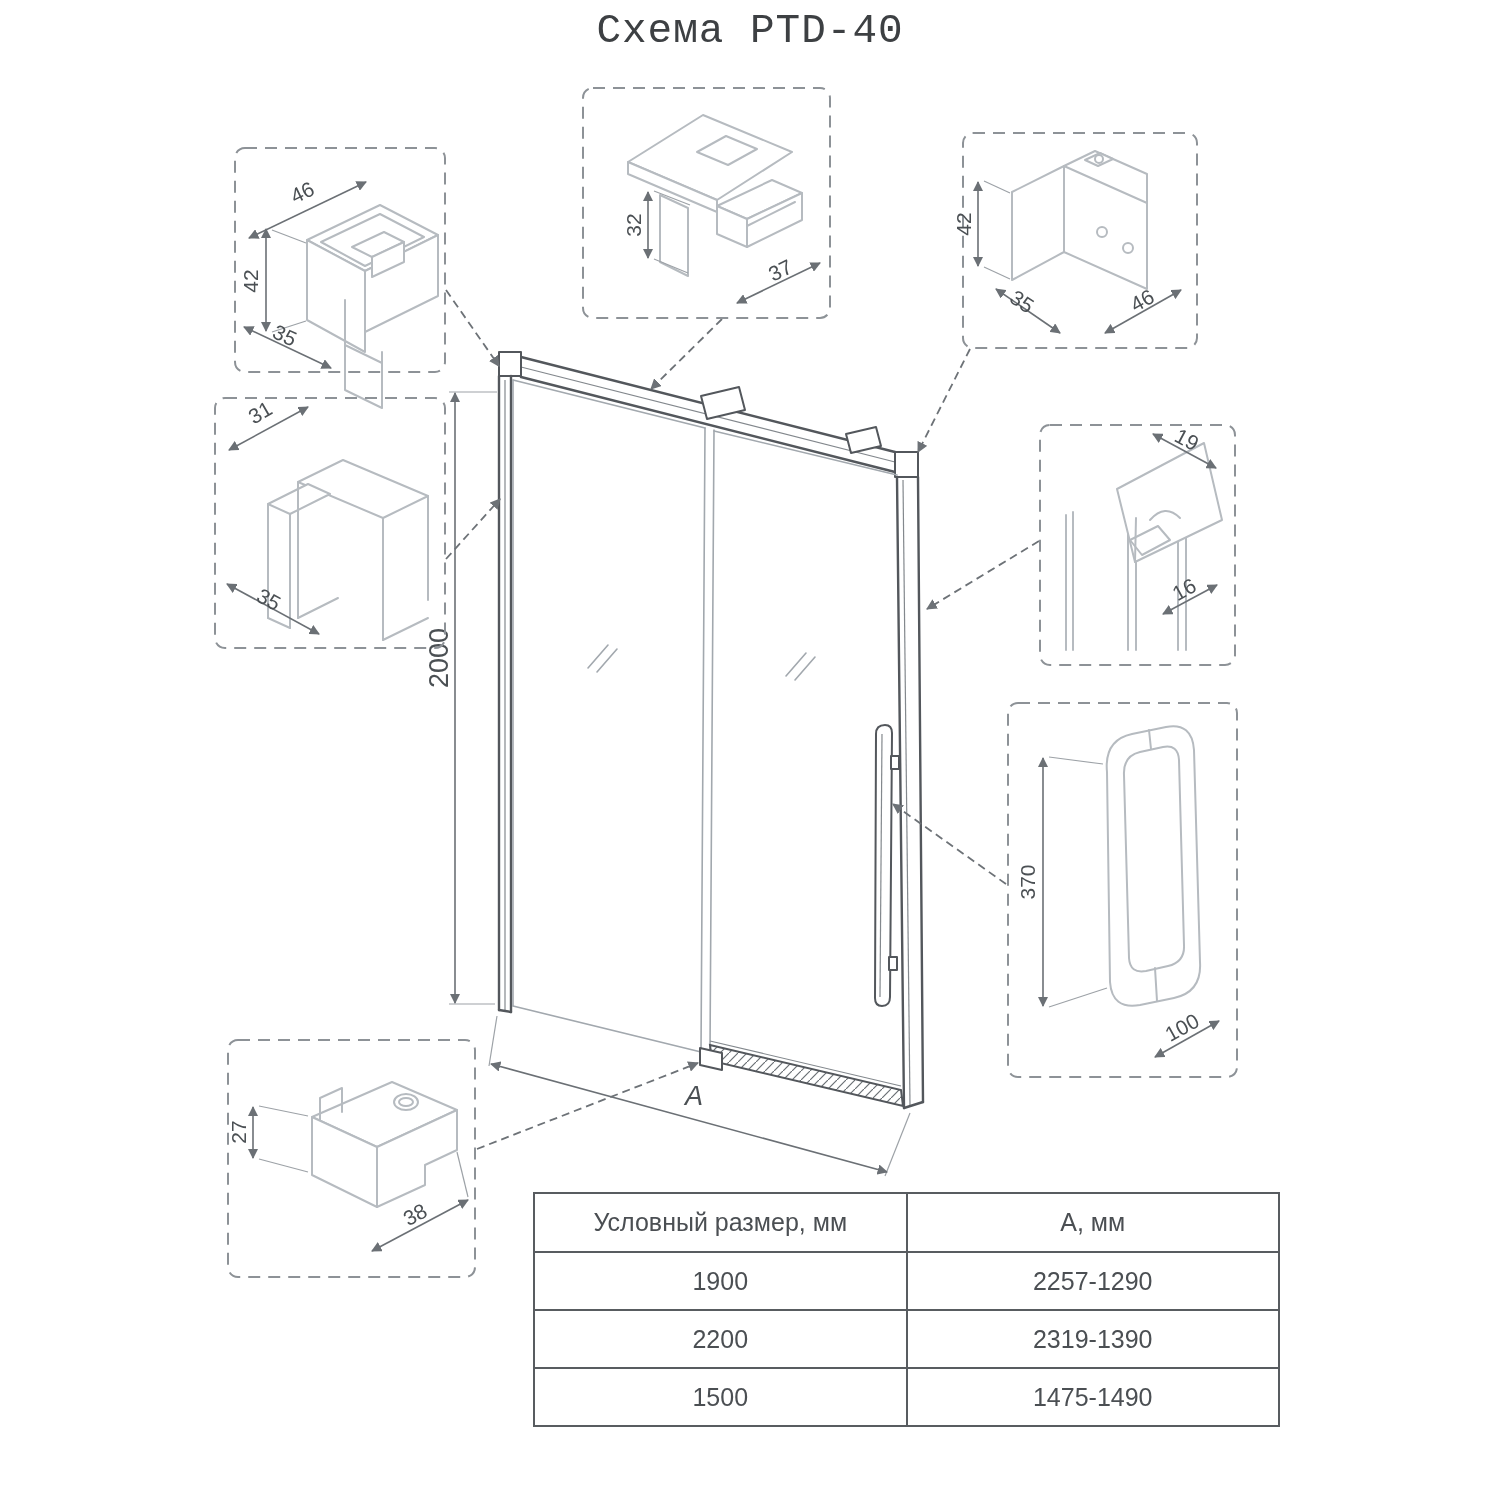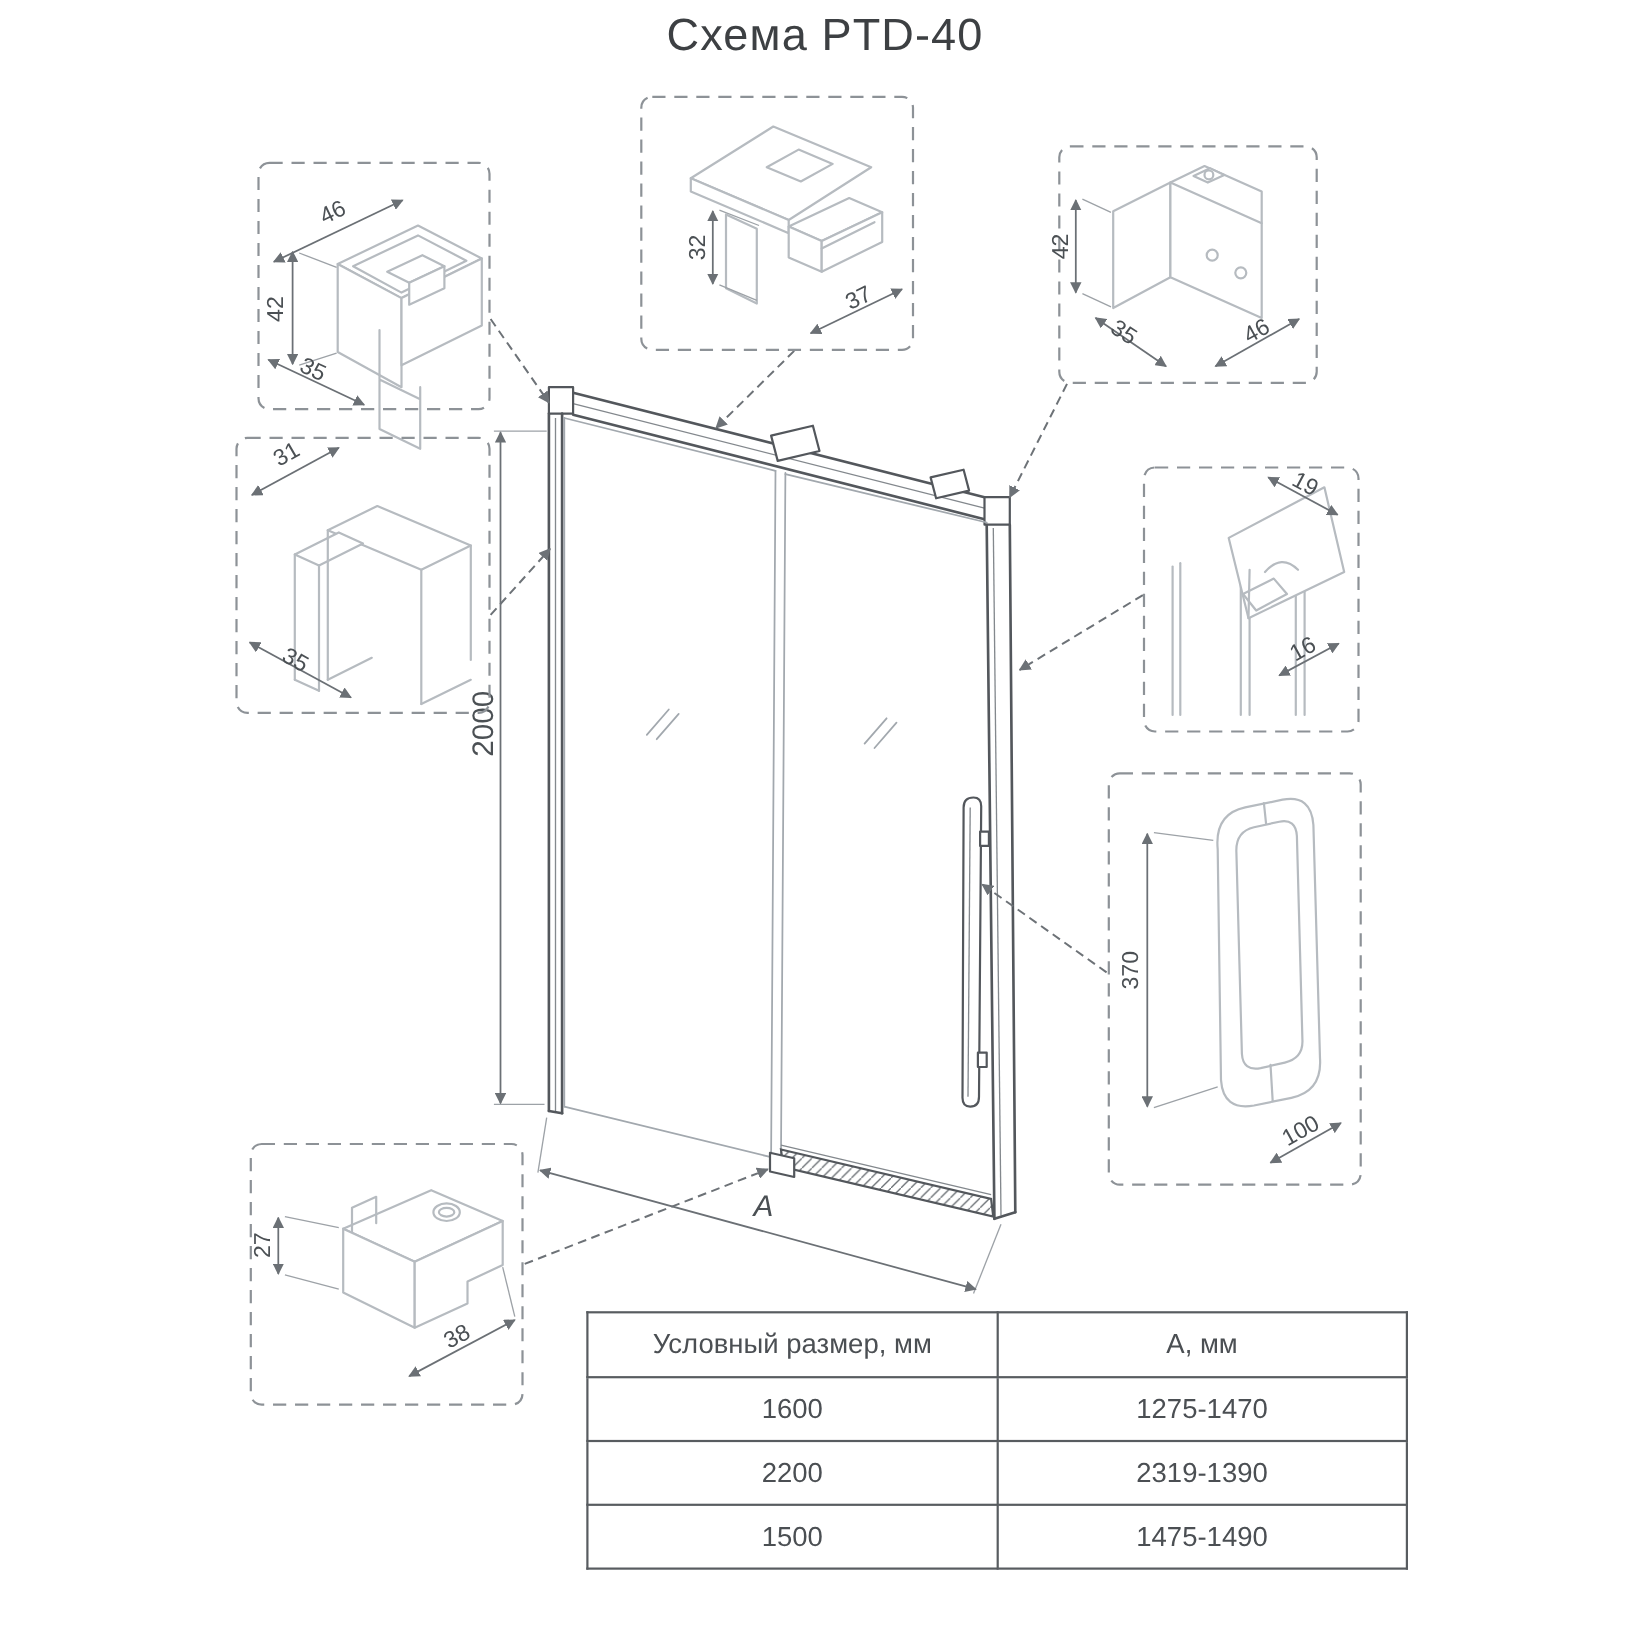--- a/index.html
+++ b/index.html
@@ -1,19 +1,19 @@
 <!DOCTYPE html>
 <html><head>
 <meta charset="utf-8">
 <style>
   html,body{margin:0;padding:0;background:#ffffff;}
   .canvas{position:relative;width:1500px;height:1500px;background:#ffffff;overflow:hidden;
           font-family:"Liberation Sans", sans-serif;}
   .title{position:absolute;top:8px;left:0;width:100%;text-align:center;
-         font-size:41px;color:#3d4043;letter-spacing:1px;}
+         font-size:41px;color:#3d4043;letter-spacing:1px;font-family:Liberation Mono, monospace;}
   svg{position:absolute;left:0;top:0;}
   .dbox{fill:none;stroke:#8d9297;stroke-width:2;stroke-dasharray:12 8;}
   .part{fill:#ffffff;stroke:#b6bbc0;stroke-width:2;stroke-linejoin:round;}
   .partln{fill:none;stroke:#b6bbc0;stroke-width:2;stroke-linejoin:round;stroke-linecap:round;}
   .dim{fill:none;stroke:#6b7075;stroke-width:1.6;}
   .ext{fill:none;stroke:#9da2a7;stroke-width:1.2;}
   .dimtxt{fill:#4b5054;font-family:"Liberation Sans",sans-serif;font-size:21px;
           text-anchor:middle;dominant-baseline:middle;}
   .big{font-size:27px;}
   .ital{font-style:italic;}
@@ -245,22 +245,22 @@
     </g>
   </svg>
 
   <table class="size-table">
     <tbody>
         <tr class="hdr">
       <th>Условный размер, мм</th>
       <th>А, мм</th>
     </tr>
     <tr>
-      <td>1600</td>
-      <td>1275-1470</td>
+      <td>1900</td>
+      <td>2257-1290</td>
     </tr>
     <tr>
       <td>2200</td>
       <td>2319-1390</td>
     </tr>
     <tr>
       <td>1500</td>
       <td>1475-1490</td>
     </tr>
   </tbody>

